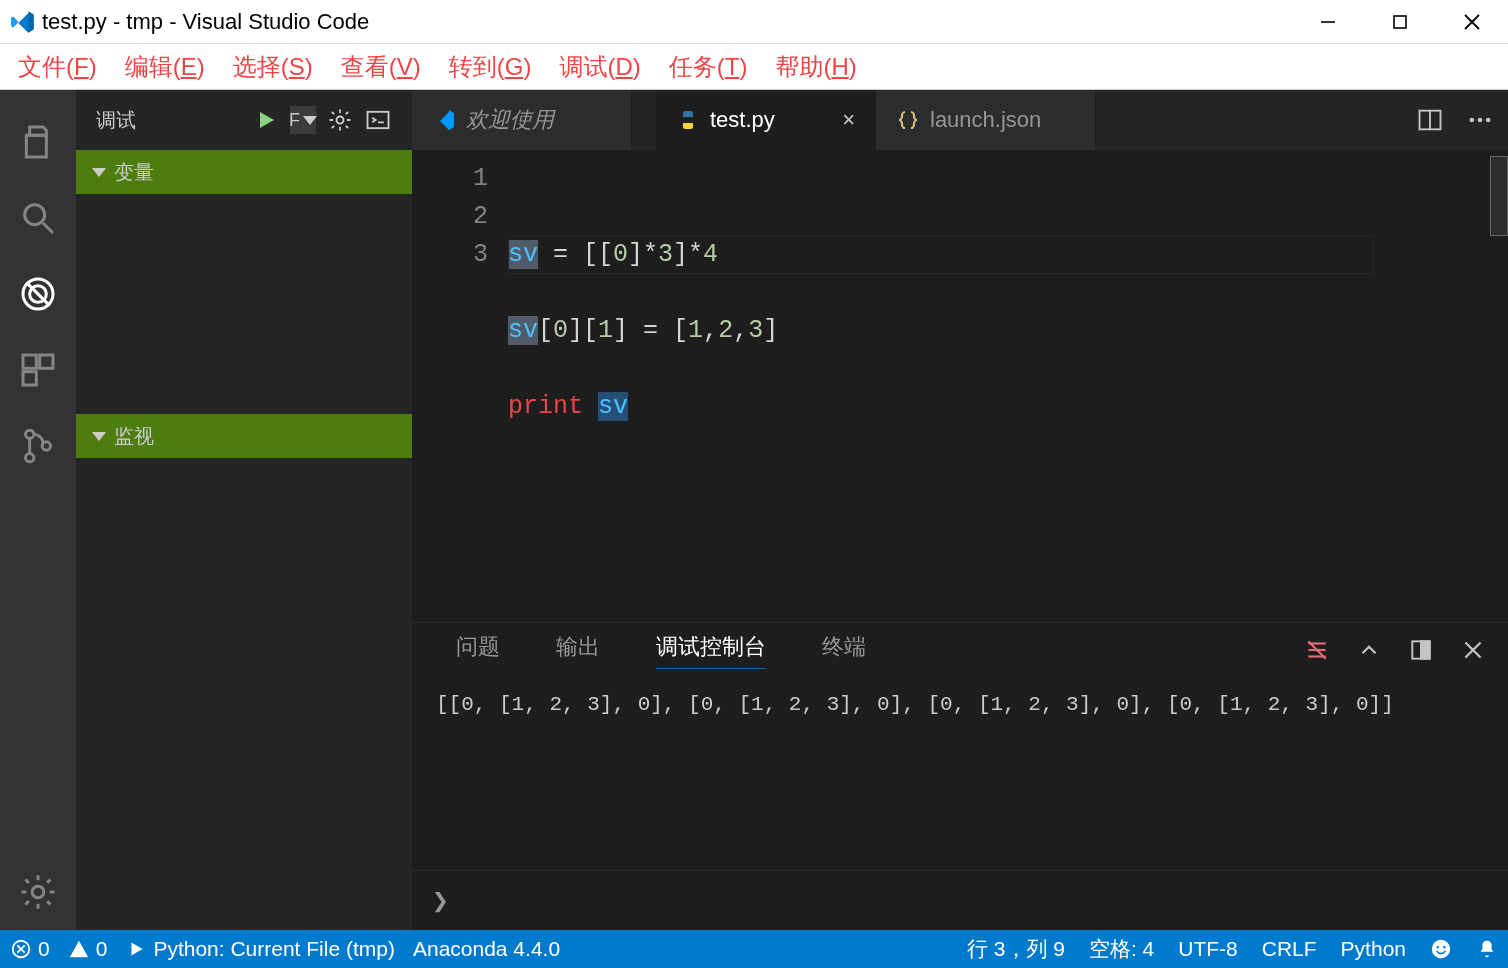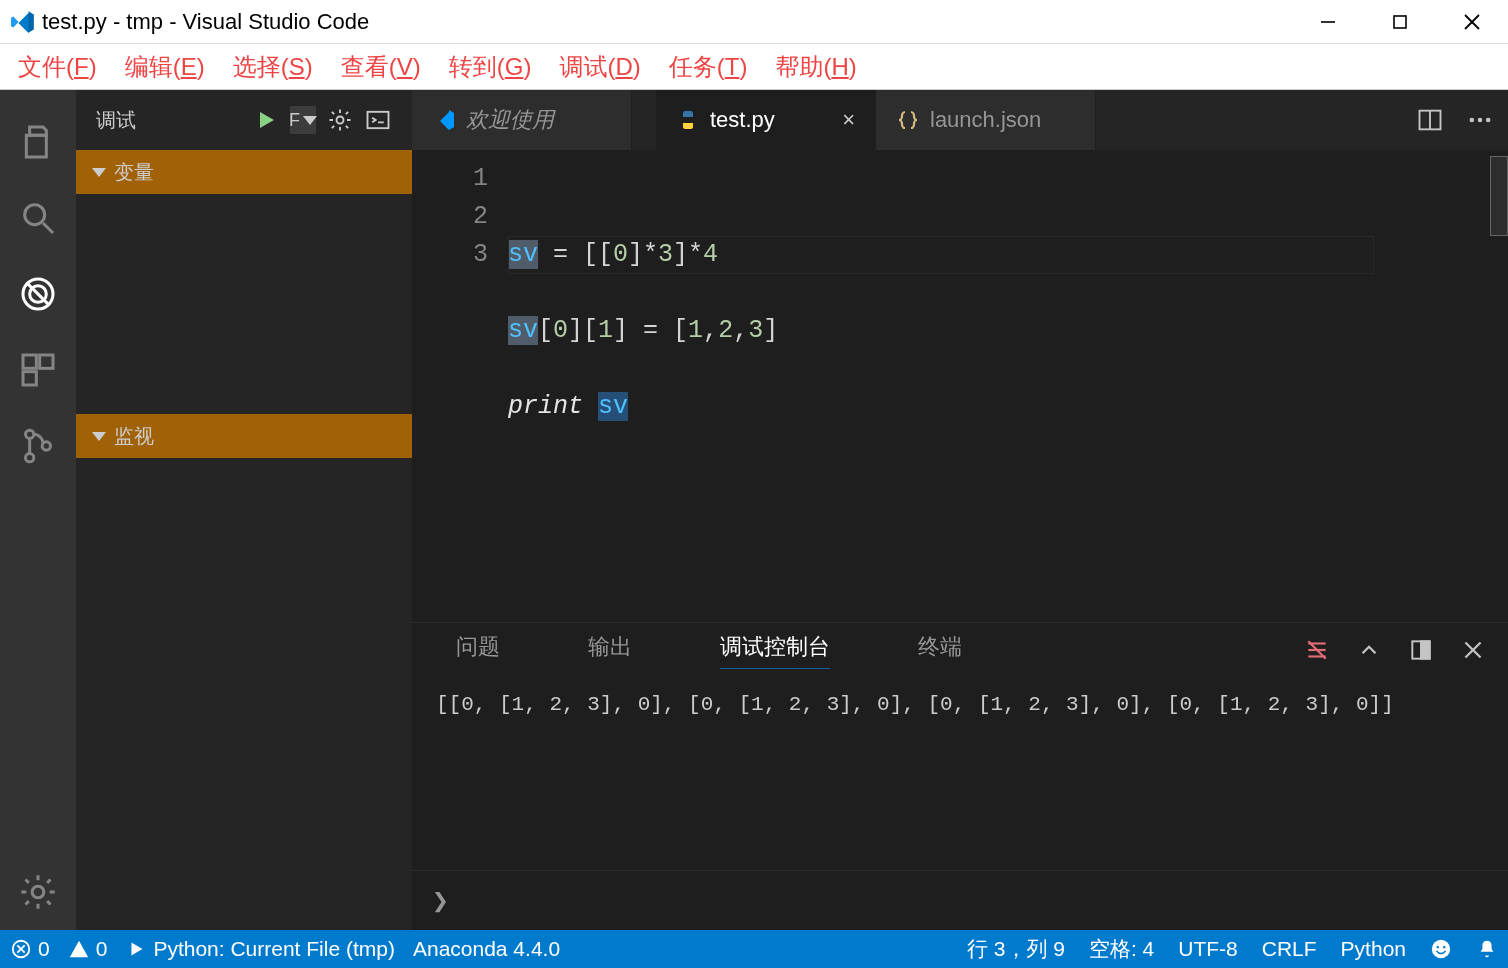--- a/index.html
+++ b/index.html
@@ -51,21 +51,21 @@
 .sidepanel {
   width: 336px; background: #252526; display:flex; flex-direction:column;
   font-size: 20px; color: #cccccc;
 }
 .sidepanel .sp-header {
   height: 60px; display:flex; align-items:center; padding: 0 20px; gap:10px;
 }
 .sidepanel .sp-header .label { flex:1; }
 .sidepanel .sp-header .ico { width:28px; height:28px; display:flex; align-items:center; justify-content:center; color:#cccccc; }
 .sidepanel .section-hdr {
-  height: 44px; background: #a16207; display:flex; align-items:center;
+  height: 44px; background: #4d7c0f; display:flex; align-items:center;
   padding-left: 16px; gap: 8px; font-size: 20px; cursor:pointer;
 }
 .sidepanel .section-body { flex: 0 0 auto; }
 .sect-variables-body { height: 220px; }
 .sect-watch-body { height: 220px; }
 .sect-callstack-body { flex:1; }
 
 
 .editorcol { flex:1; display:flex; flex-direction:column; min-width:0; }
 
@@ -87,30 +87,30 @@
 
 
 .editorbody { flex:1; display:flex; font-family: Consolas, "Courier New", monospace; font-size:25px; background:#1e1e1e; position:relative; }
 .gutter { width:96px; text-align:right; color:#858585; padding: 10px 20px 0 0; line-height:38px; user-select:none; }
 .code { flex:1; padding: 10px 0 0 0; line-height:38px; color:#d4d4d4; white-space:pre; position:relative; }
 .code .cursor-line { position:absolute; left:0; right:24px; top:86px; height:38px; border:1px solid #282828; }
 .code .cur-word { background:#264f78; }
 .code .hl { background:#515c6a; }
 .tok-const { color:#4fc1ff; }
 .tok-num { color:#b5cea8; }
-.tok-kw { color:#e5e5e5;font-style:italic; }
+.tok-kw { color:#ef4444; }
 .minimap { width:110px; background:#1e1e1e; position:relative; }
 .minimap .mm-bar { position:absolute; top:6px; right:0; width:18px; height:80px; background:#5a5a5a40; border:1px solid #666; }
 
 
 .bottompanel {
   height: 308px; background:#1e1e1e; border-top:1px solid #2b2b2b;
   display:flex; flex-direction:column; font-size:22px;
 }
-.bp-tabs { height:54px; display:flex; align-items:center; padding-left:44px; gap:88px; color:#969696; }
+.bp-tabs { height:54px; display:flex; align-items:center; padding-left:44px; gap:56px; color:#969696; }
 .bp-tabs .bp-tab { cursor:pointer; padding-bottom:6px; }
 .bp-tabs .bp-tab.active { color:#ffffff; border-bottom:1px solid #0e639c; }
 .bp-tabs .bp-right { margin-left:auto; display:flex; gap:26px; padding-right:22px; color:#c5c5c5; }
 .bp-tabs .bp-right .ico { width:26px; height:26px; display:flex; align-items:center; justify-content:center; }
 .bp-output { flex:1; padding:10px 24px 0 24px; font-family:Consolas,"Courier New",monospace; font-size:21px; color:#cccccc; line-height:36px; white-space:pre-wrap; word-break:break-all; }
 .bp-repl { height:60px; display:flex; align-items:center; padding-left:20px; color:#969696; font-family:Consolas,"Courier New",monospace; font-size:28px; border-top:1px solid #2b2b2b; }
 
 
 .statusbar {
   height: 38px; background:#007acc; color:#ffffff; display:flex; align-items:center;

